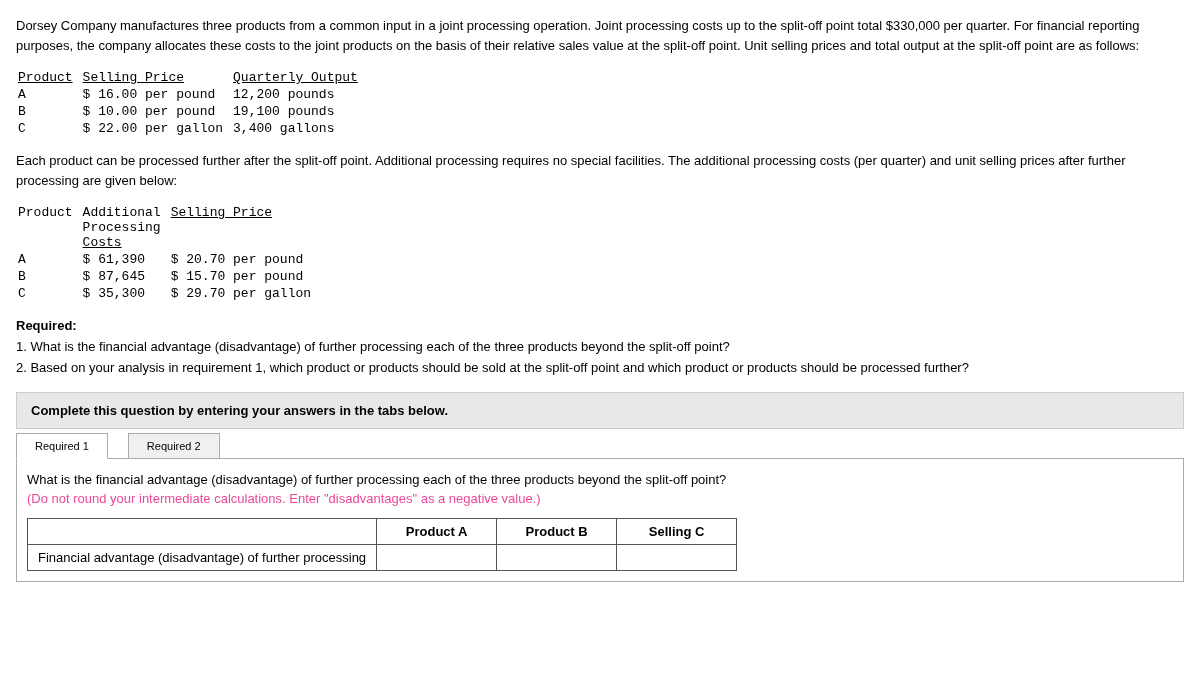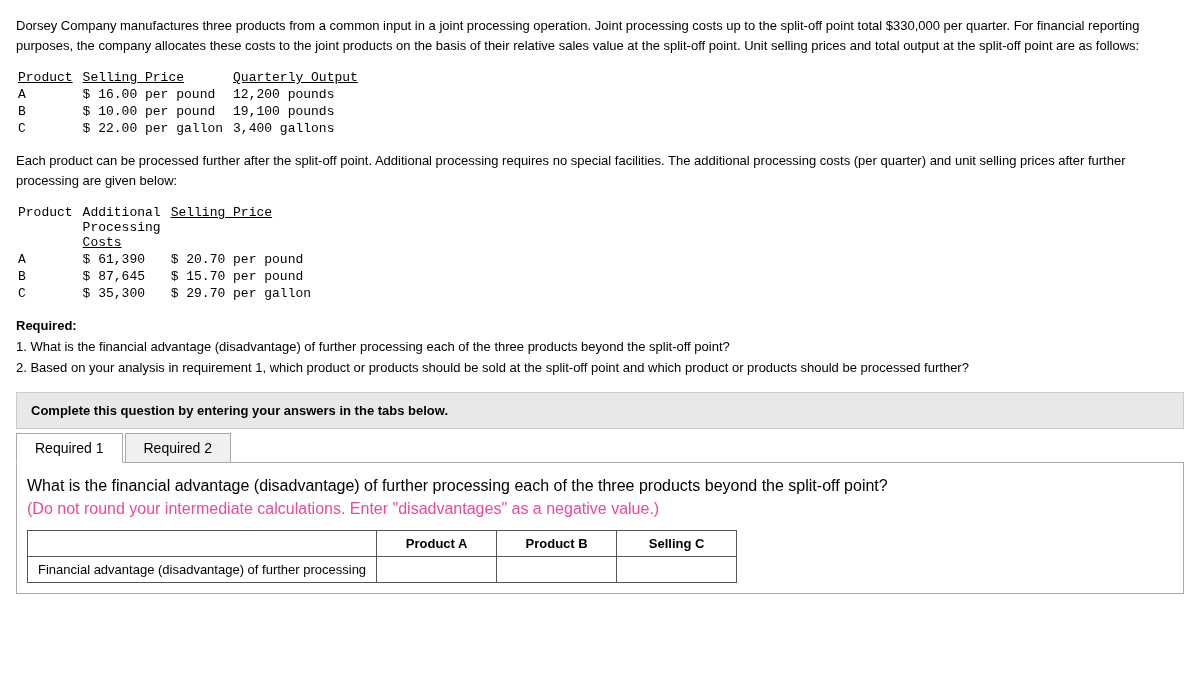--- a/index.html
+++ b/index.html
@@ -67,35 +67,35 @@
     .tabs-row {
       display: flex;
       gap: 0;
       margin-bottom: 0;
     }
     .tab {
       border: 1px solid #aaa;
       padding: 6px 18px;
       cursor: pointer;
       background: #f0f0f0;
-      font-size: 14px;
-      margin-right: 2px;
+      font-size: 11px;
+      margin-right: 20px;
     }
     .tab.active {
       background: #fff;
       border-bottom: 1px solid #fff;
       font-weight: normal;
     }
     .tab-content {
       border: 1px solid #aaa;
       padding: 12px 10px 10px 10px;
       margin-top: -1px;
     }
     .question-text {
-      font-size: 16px;
+      font-size: 13px;
       margin-bottom: 8px;
       line-height: 1.4;
     }
     .question-text .teal {
       color: #ec4899;
     }
     .answer-table {
       border-collapse: collapse;
       width: auto;
       margin-top: 10px;

